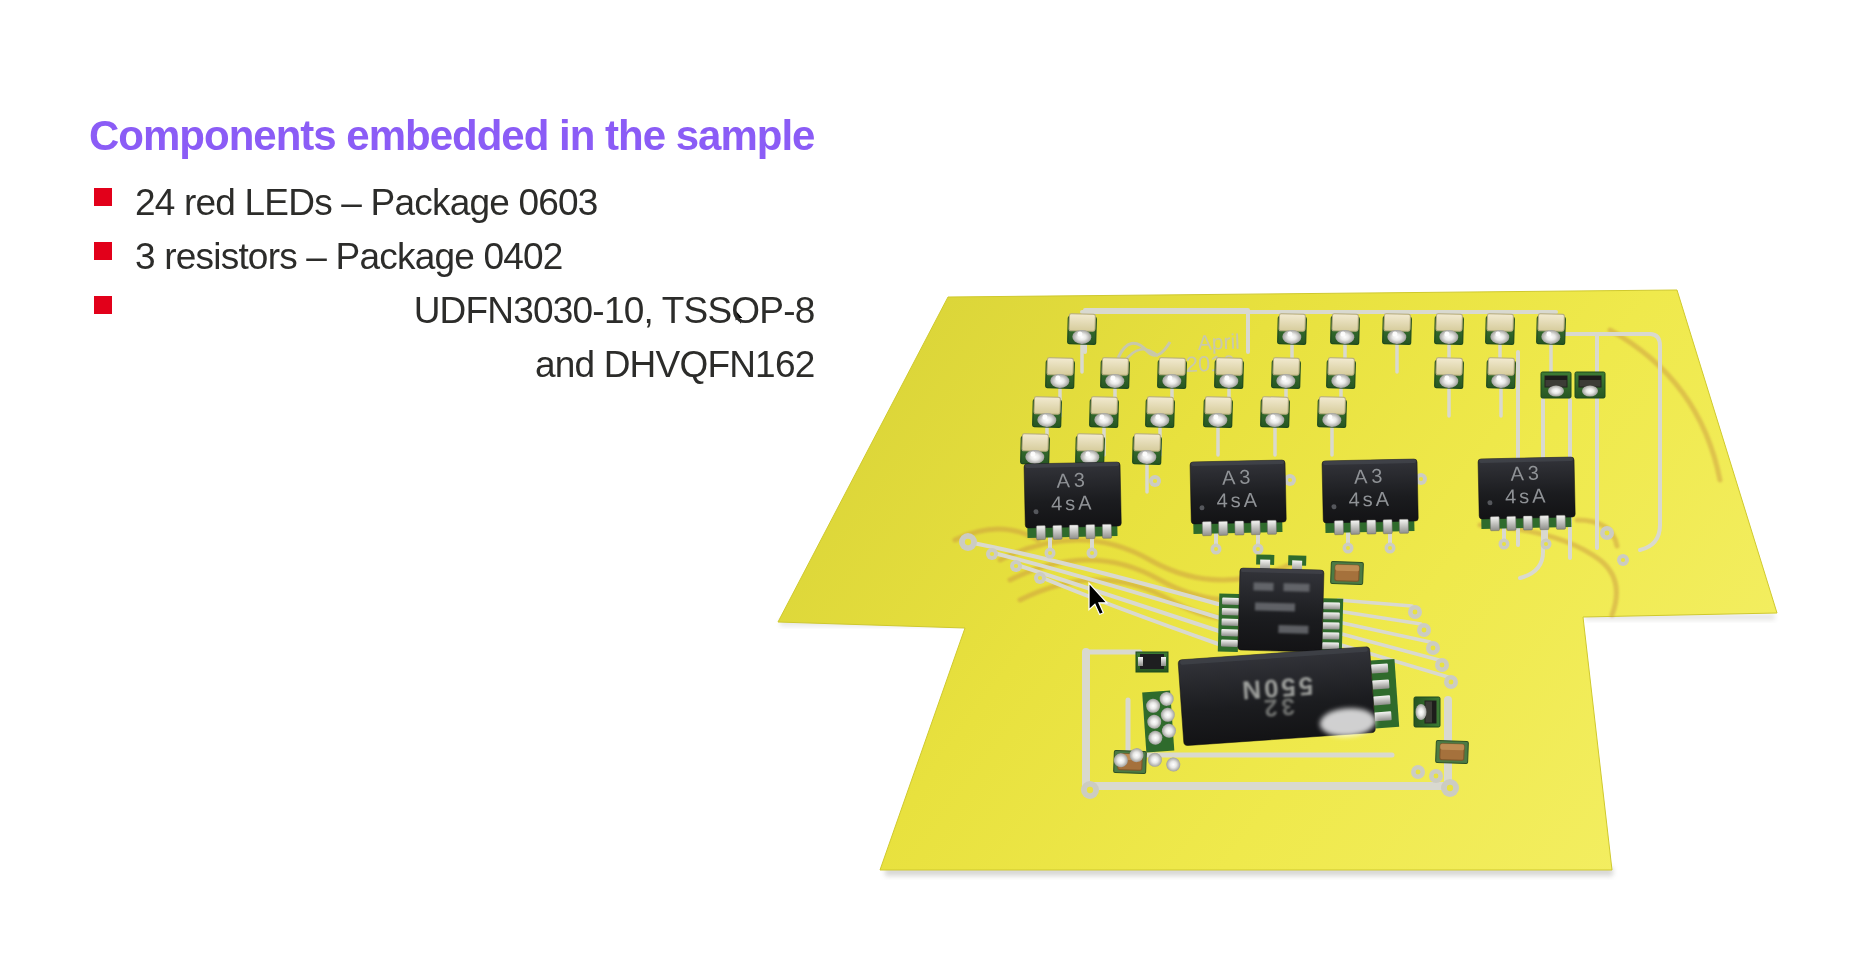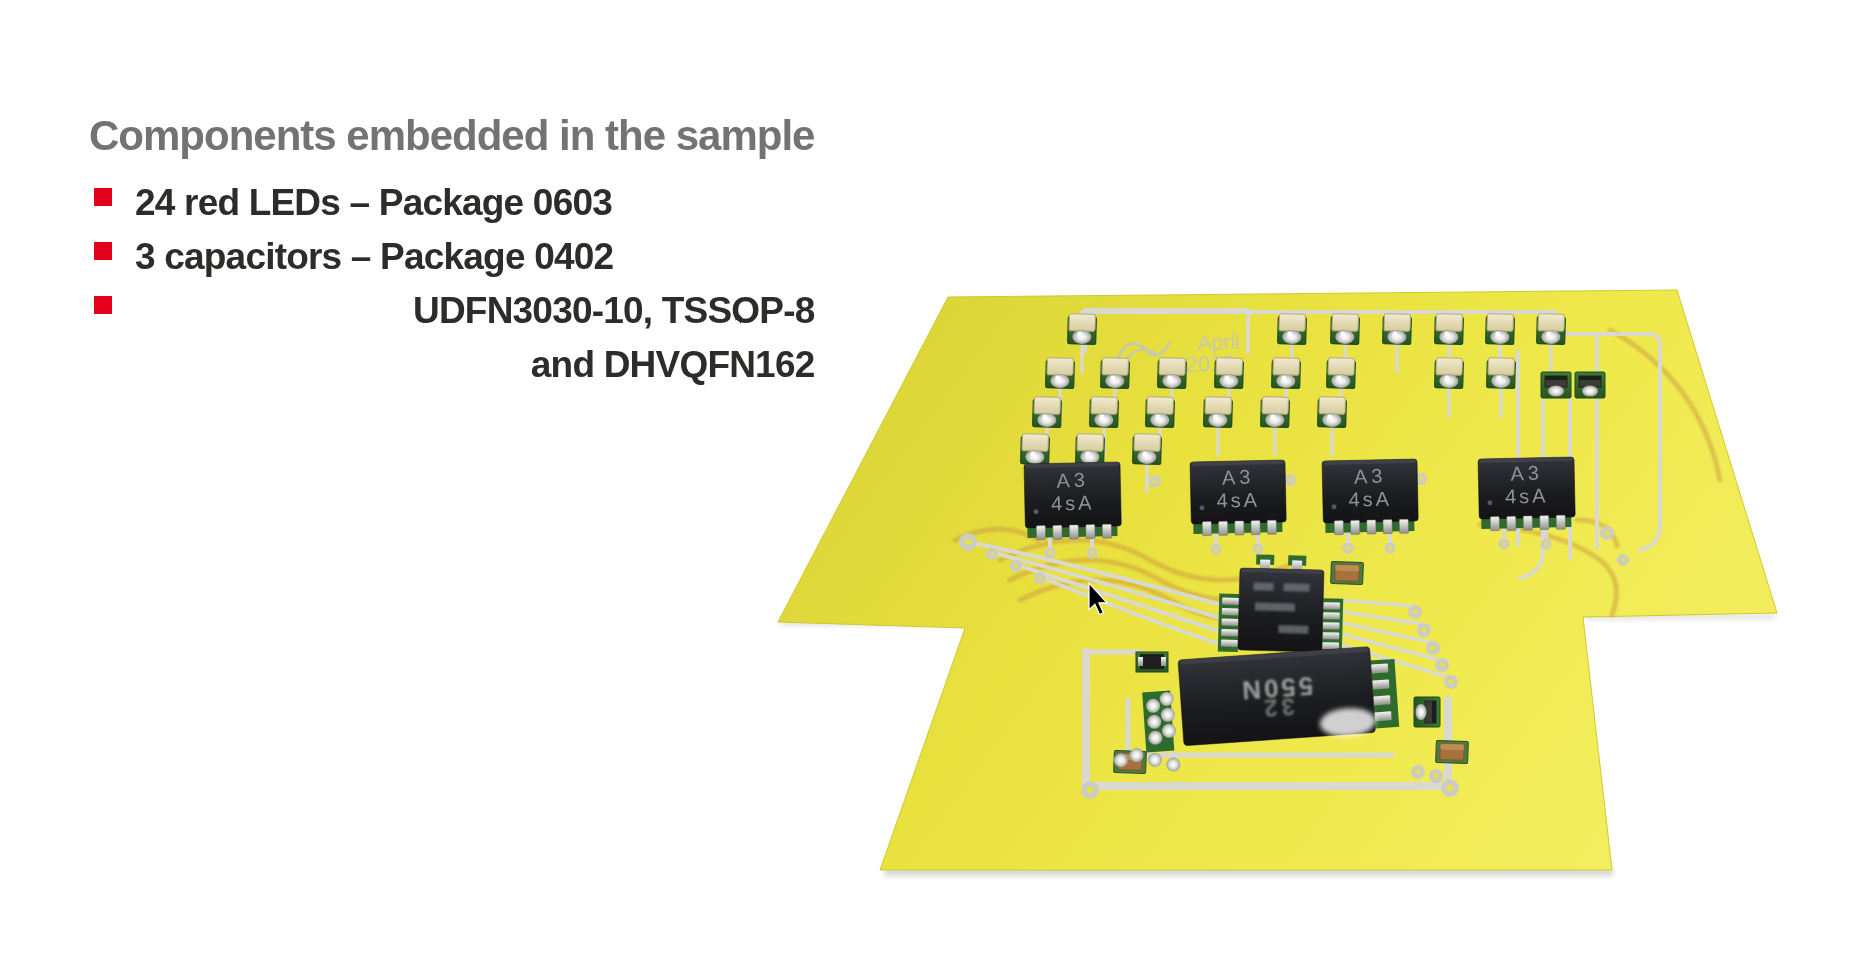--- a/index.html
+++ b/index.html
@@ -1,35 +1,35 @@
 <!DOCTYPE html>
 <html><head>
 <meta charset="utf-8">
 <style>
   html,body{margin:0;padding:0;background:#ffffff;}
   body{width:1858px;height:956px;position:relative;overflow:hidden;
        font-family:"Liberation Sans", sans-serif;}
   .slide-text{position:absolute;left:89px;top:112px;z-index:2;}
-  .slide-title{font-size:42px;font-weight:bold;color:#737373;letter-spacing:-1px;
+  .slide-title{font-size:42px;font-weight:bold;color:#8b5cf6;letter-spacing:-1px;
        margin:0 0 16px 0;line-height:48px;}
-  ul.component-list{list-style:none;margin:0;padding:0;font-weight:bold;}
+  ul.component-list{list-style:none;margin:0;padding:0;}
   ul.component-list li{position:relative;padding-left:46px;font-size:37px;line-height:54px;
        color:#2c2c2a;letter-spacing:-0.8px;white-space:nowrap;}
   ul.component-list li.cont{padding-left:34px;text-align:right;}
   ul.component-list li .bullet{position:absolute;left:5px;top:12px;width:18px;height:18px;}
   #pcb-svg{position:absolute;left:0;top:0;z-index:1;}
 </style>
 </head>
 <body>
 
 <div class="slide-text">
   <h1 class="slide-title">Components embedded in the sample</h1>
   <ul class="component-list">
       <li><span class="bullet" style="background: rgb(226, 0, 26);"></span><span>24 red LEDs – Package 0603</span></li>
-      <li><span class="bullet" style="background: rgb(226, 0, 26);"></span><span>3 capacitors – Package 0402</span></li>
+      <li><span class="bullet" style="background: rgb(226, 0, 26);"></span><span>3 resistors – Package 0402</span></li>
       <li><span class="bullet" style="background: rgb(226, 0, 26);"></span></li>
       <li class="cont"><span>UDFN3030-10, TSSOP-8</span></li>
       <li class="cont"><span>and DHVQFN162</span></li>
     </ul>
 </div>
 
 <svg id="pcb-svg" width="1858" height="956" viewBox="0 0 1858 956" xmlns="http://www.w3.org/2000/svg">
     <defs>
       <linearGradient id="boardGrad" gradientUnits="userSpaceOnUse" x1="860" y1="300" x2="1640" y2="880">
         <stop offset="0" stop-color="#d9d338"></stop>

